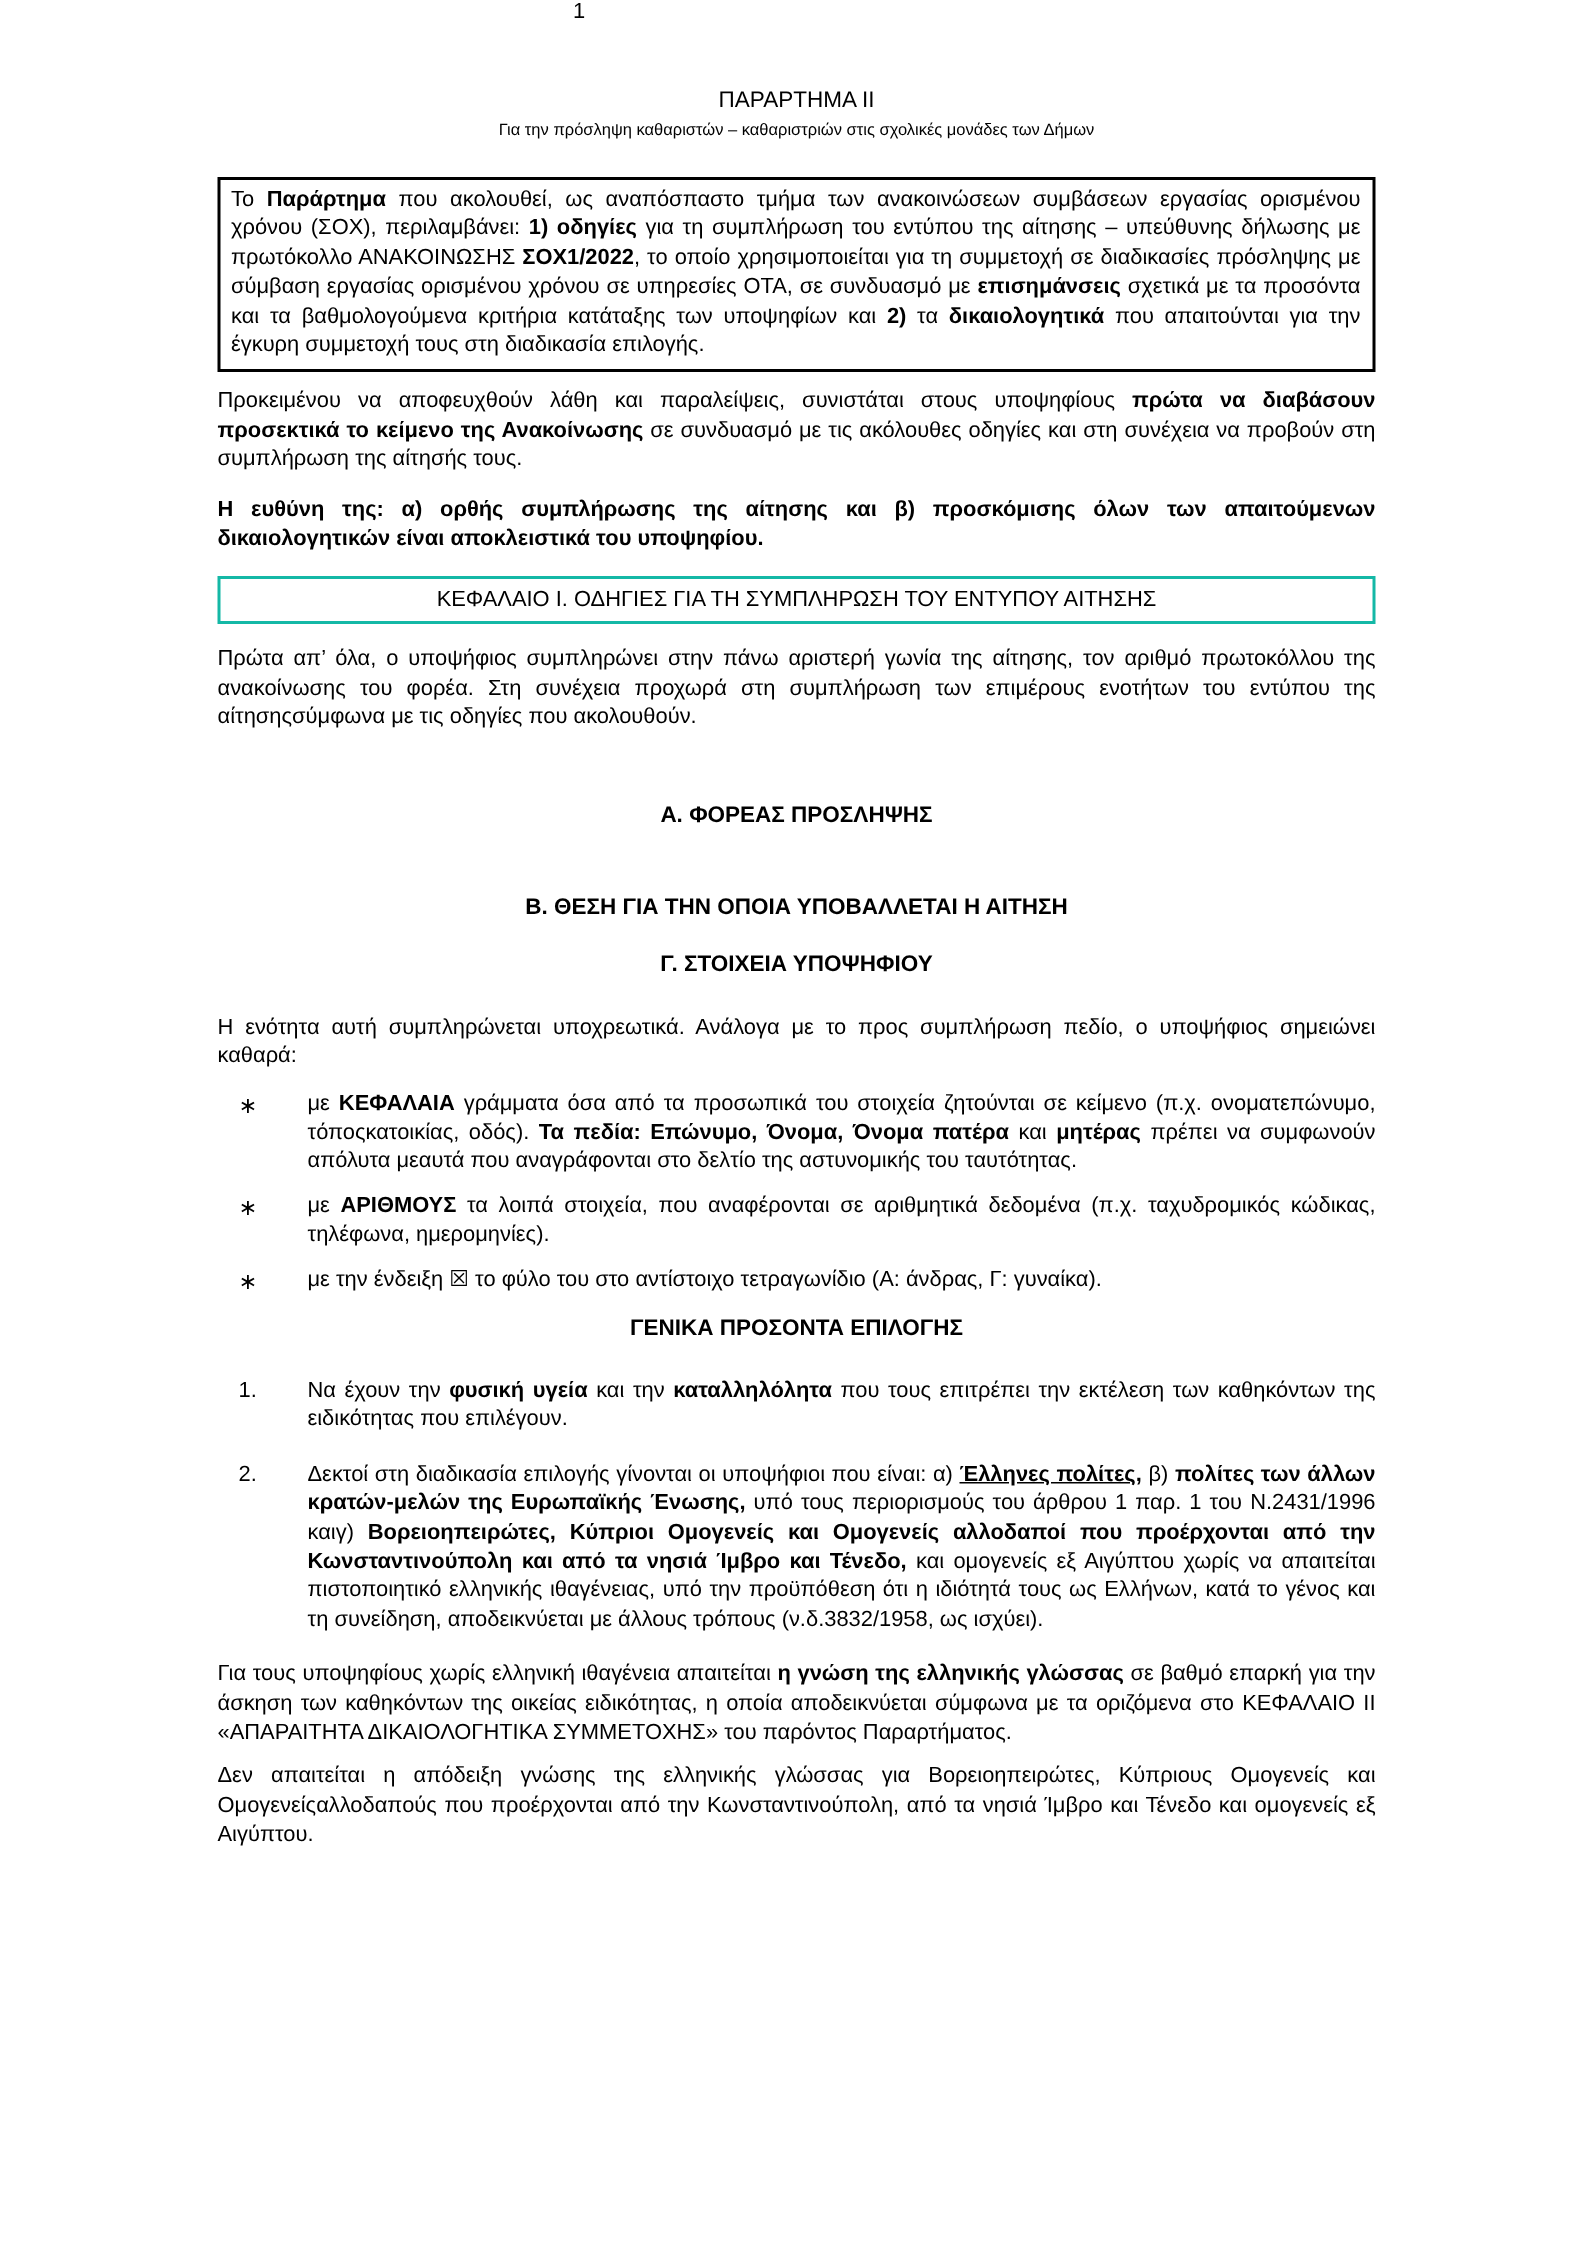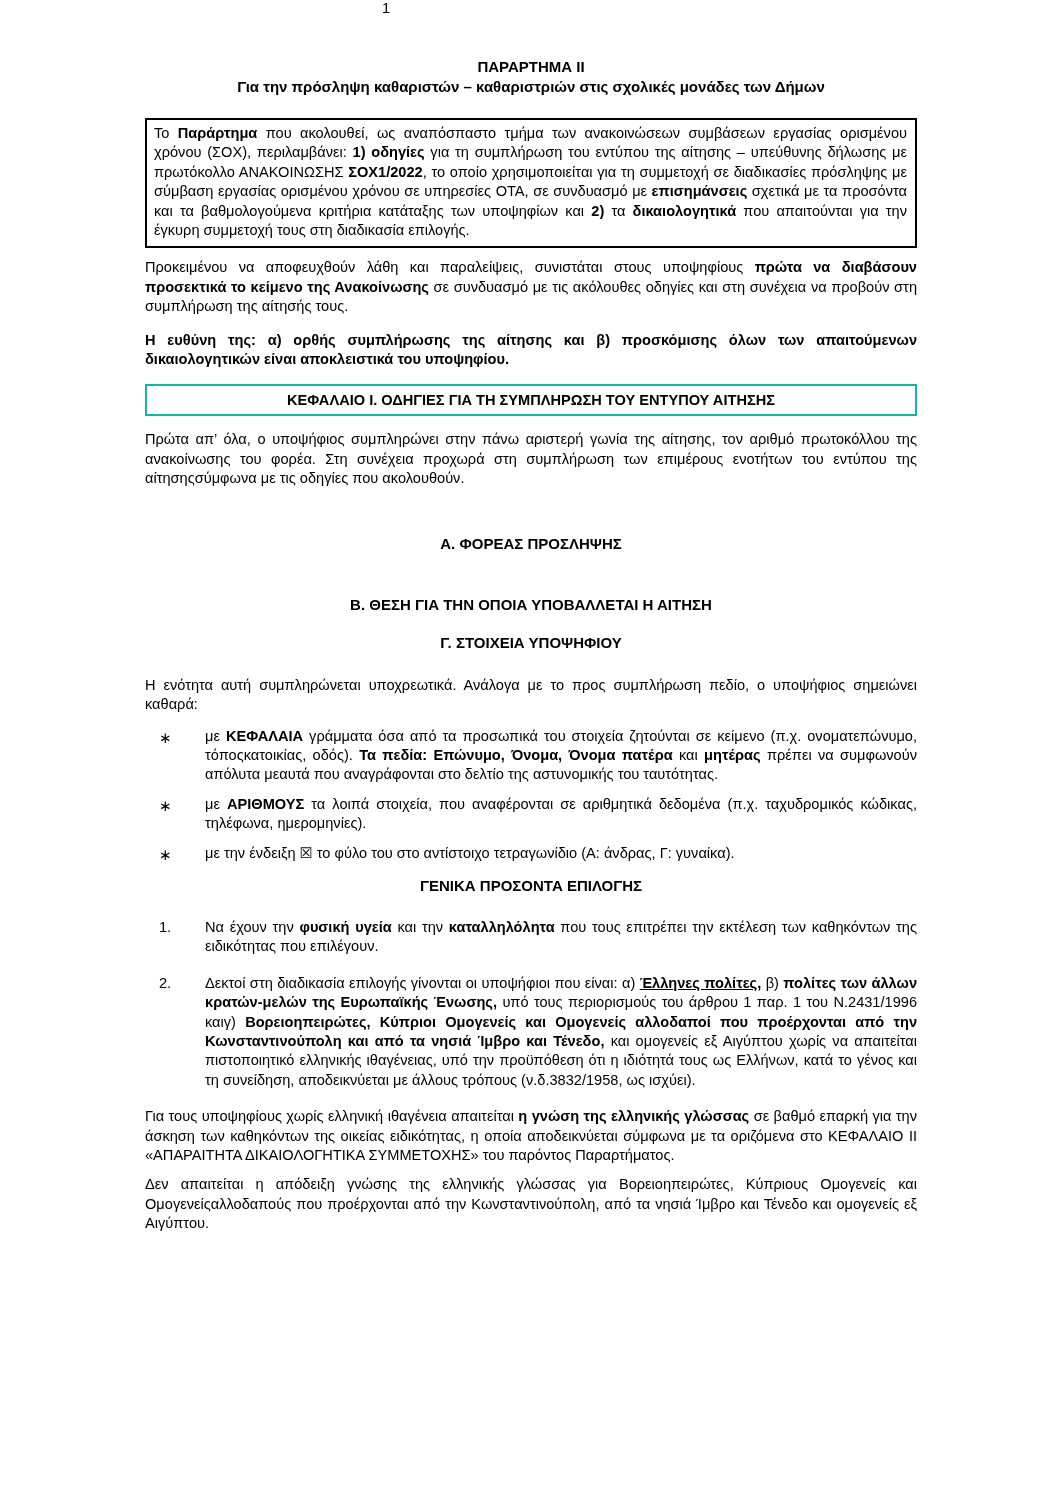--- a/index.html
+++ b/index.html
@@ -4,24 +4,24 @@
 <style>
   html,body{margin:0;padding:0;background:#ffffff;}
   .page{
     width:1059px;height:1497px;position:relative;background:#fff;
     font-family:"Liberation Sans",sans-serif;color:#000;overflow:hidden;
   }
   .content{position:absolute;left:145px;top:0;width:772px;}
   .t{font-size:14.6px;line-height:19.4px;}
   .j{text-align:justify;}
   .c{text-align:center;}
-  .b{font-weight:bold;}
+  .b{font-weight:normal;}
   p{margin:0;}
   .doc-title{margin-top:57px;font-size:15px;line-height:20px;}
-  .doc-subtitle{font-size:15px;line-height:20px;}
+  .doc-subtitle{font-size:11px;line-height:20px;}
   .introbox{border:2px solid #000;margin-top:21px;padding:4px 8px 6px 7px;}
   .sp14{margin-top:14px;}
   .sp10{margin-top:10px;}
   .sp15{margin-top:15px;}
   .chapterbox{border:2px solid #14b8a6;margin-top:15px;padding:6px 4px;font-size:14.6px;}
   .h{font-size:15px;line-height:19px;font-weight:bold;text-align:center;}
   .h-a{margin-top:45px;margin-bottom:21px;}
   .h-b{margin-top:42px;margin-bottom:19px;}
   .h-c{margin-top:17px;margin-bottom:24px;}
   .h-g{margin-top:13px;margin-bottom:23px;}

